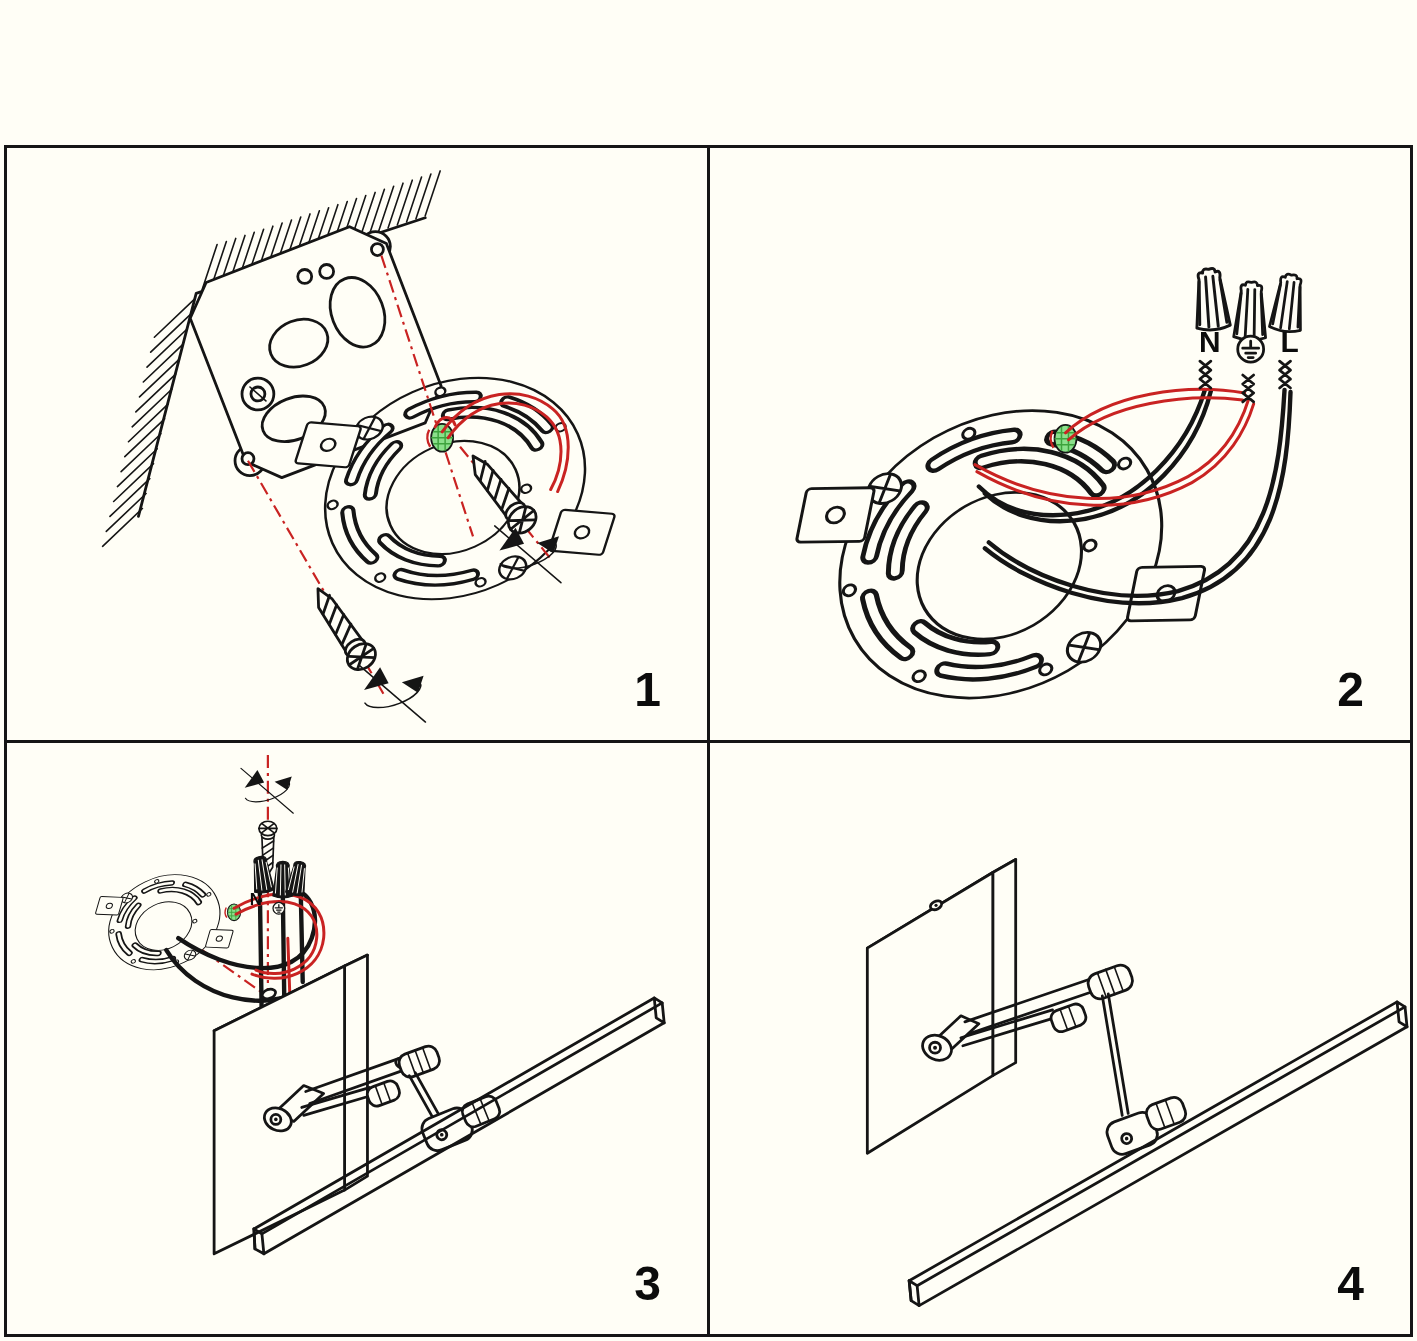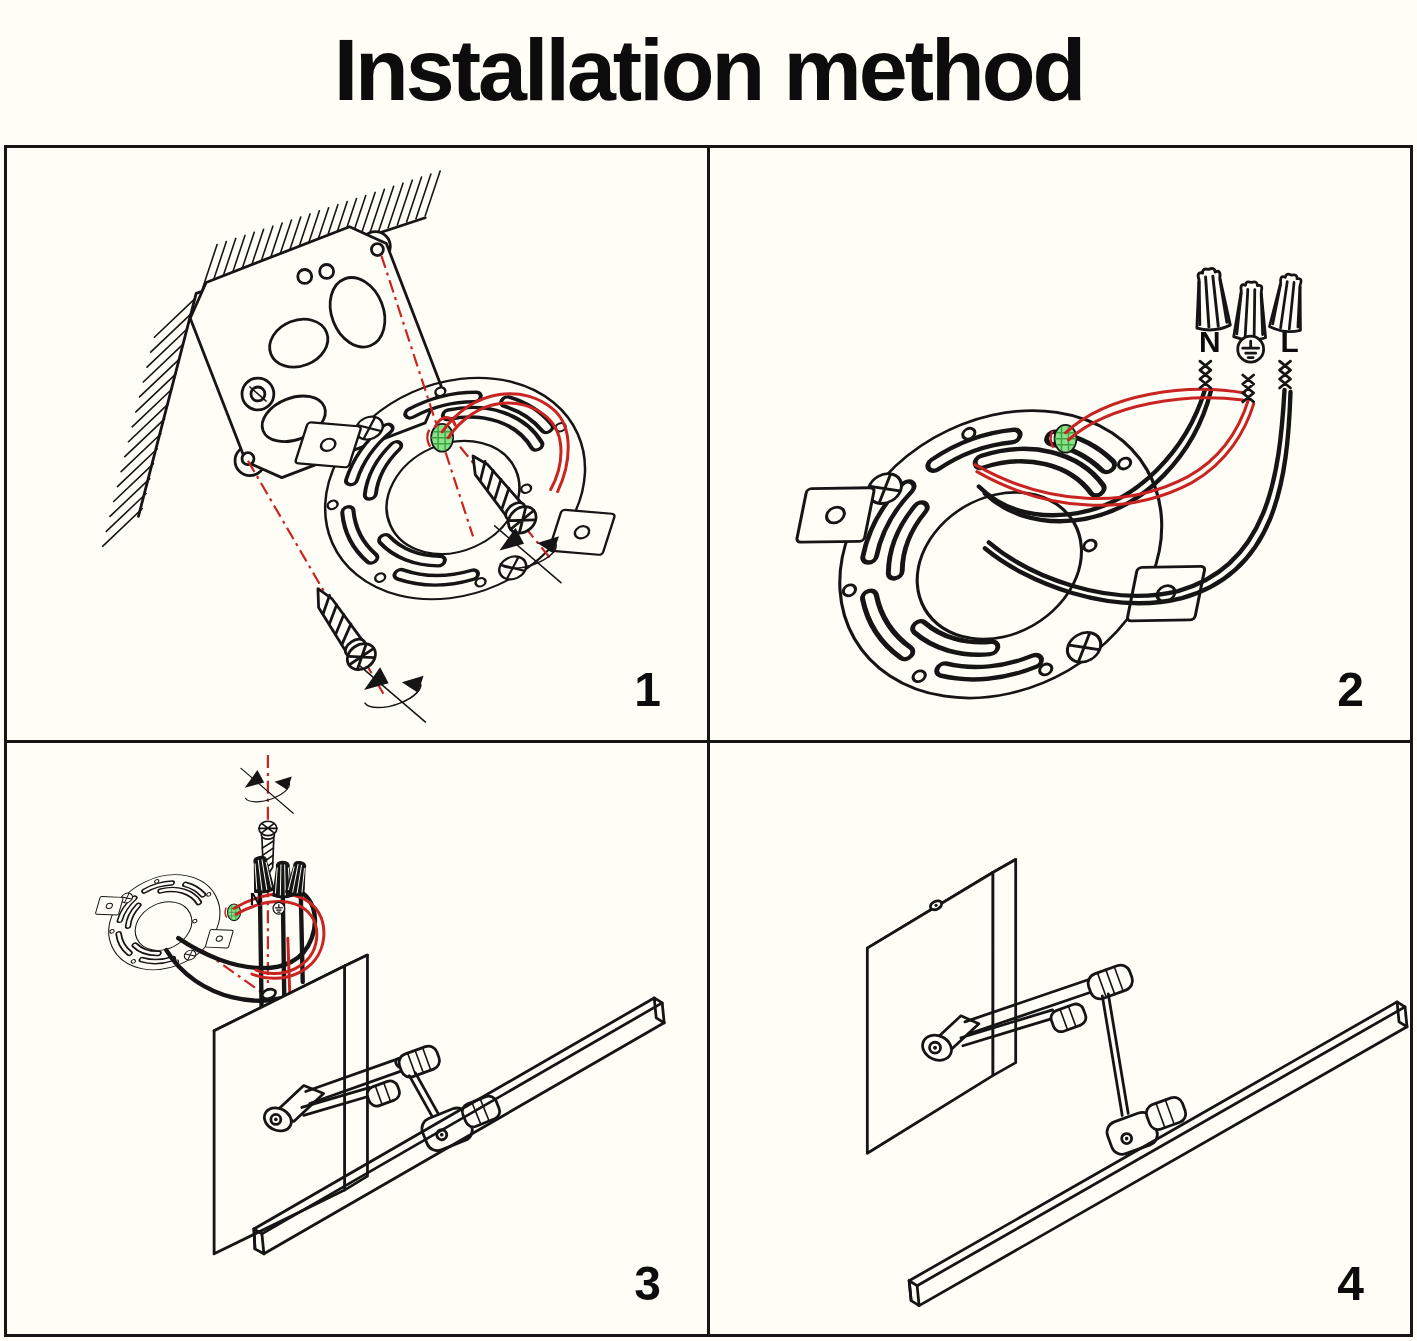--- a/index.html
+++ b/index.html
@@ -114,21 +114,20 @@
     </g>
 
     <g id="d-gnd">
       <circle class="hole" r="13" stroke-width="2.3"></circle>
       <path class="ln" stroke-width="1.9" d="M 0,-8 L 0,-1 M -8,-1 L 8,-1 M -5,4 L 5,4 M -2.5,8.5 L 2.5,8.5"></path>
     </g>
   </defs>
 </svg>
 
 <div class="page">
-  <h1 class="title">Installation method</h1>
 
   <div class="grid">
 
     <section class="panel">
       <svg viewBox="0 0 703 594">
         <g>
           <path id="hatch-top" class="lnthin" d="M 196.0,142.0 l 15,-45 M 205.3,138.9 l 15,-45 M 214.7,135.8 l 15,-45 M 224.0,132.8 l 15,-45 M 233.3,129.7 l 15,-45 M 242.7,126.6 l 15,-45 M 252.0,123.5 l 15,-45 M 261.3,120.4 l 15,-45 M 270.7,117.3 l 15,-45 M 280.0,114.3 l 15,-45 M 289.3,111.2 l 15,-45 M 298.7,108.1 l 15,-45 M 308.0,105.0 l 15,-45 M 317.3,101.9 l 15,-45 M 326.7,98.8 l 15,-45 M 336.0,95.8 l 15,-45 M 345.3,92.7 l 15,-45 M 354.7,89.6 l 15,-45 M 364.0,86.5 l 15,-45 M 373.3,83.4 l 15,-45 M 382.7,80.3 l 15,-45 M 392.0,77.3 l 15,-45 M 401.3,74.2 l 15,-45 M 410.7,71.1 l 15,-45 M 420.0,68.0 l 15,-45 "></path>
           <path id="hatch-left" class="lnthin" d="M 188.0,152.0 l -40,38 M 184.3,167.0 l -40,38 M 180.6,182.0 l -40,38 M 176.9,197.0 l -40,38 M 173.1,212.0 l -40,38 M 169.4,227.0 l -40,38 M 165.7,242.0 l -40,38 M 162.0,257.0 l -40,38 M 158.3,272.0 l -40,38 M 154.6,287.0 l -40,38 M 150.9,302.0 l -40,38 M 147.1,317.0 l -40,38 M 143.4,332.0 l -40,38 M 139.7,347.0 l -40,38 M 136.0,362.0 l -40,38 "></path>
           <path class="ln" stroke-width="2.4" d="M 190,146 L 420,70 M 190,146 L 132,370"></path>
         </g>

